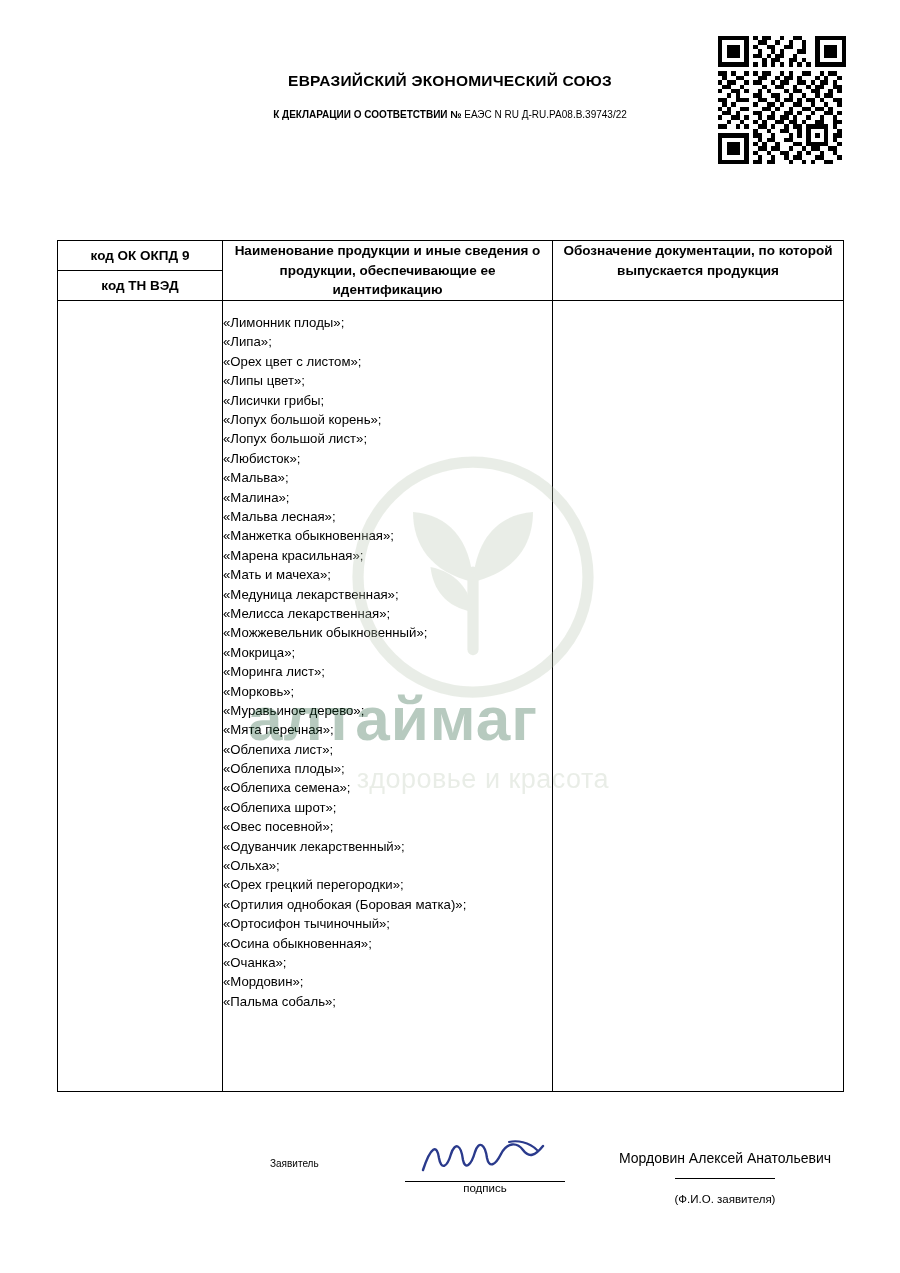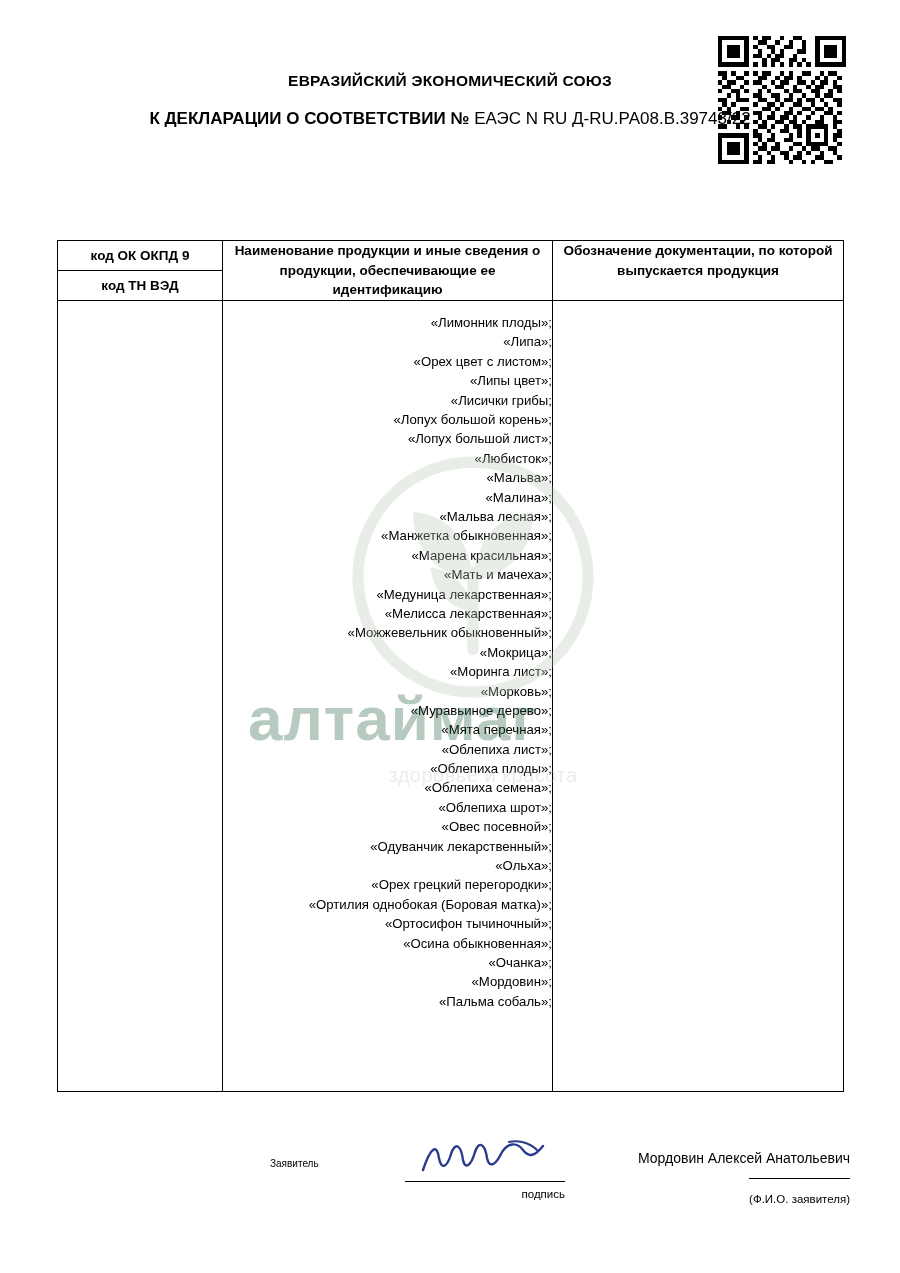--- a/index.html
+++ b/index.html
@@ -38,21 +38,21 @@
     font-weight: bold;
     font-size: 15.5px;
     letter-spacing: 0.2px;
   }
   .header .line2 {
     font-weight: bold;
     font-size: 14.5px;
     margin-top: 16px;
   }
   .header .line3 {
-    font-size: 17px;
+    font-size: 10px;
     margin-top: 19px;
   }
   .header .line3 b { font-weight: bold; }
   .header .line3 .num { font-weight: normal; }
 
   
   .tbl {
     position: absolute;
     top: 240px;
     left: 57px;
@@ -89,21 +89,21 @@
 
   .prod-list {
     list-style: none;
     margin: 0;
     padding: 12px 0 10px 0;
     font-size: 13.2px;
     line-height: 1.0;
   }
   .prod-list li {
     padding: 3.1px 0;
-    text-align: right;
+    text-align: left;
     white-space: nowrap;
   }
 
   
   .watermark {
     position: absolute;
     top: 452px;
     left: 248px;
     width: 470px;
     height: 380px;
@@ -122,21 +122,21 @@
     color: #14532d;
     letter-spacing: 1px;
     line-height: 1;
   }
   .wm-sub {
     position: absolute;
     left: 0;
     top: 312px;
     width: 470px;
     text-align: center;
-    font-size: 20px;
+    font-size: 27px;
     color: #b9c7b1;
     letter-spacing: 0.5px;
   }
   .wm-mark {
     position: absolute;
     left: 100px;
     top: 0;
     width: 250px;
     height: 250px;
   }
@@ -157,29 +157,28 @@
     text-align: center;
   }
   .sig-img { height: 40px; }
   .sig-line {
     border-bottom: 1px solid #000;
     width: 160px;
     height: 1px;
   }
   .sig-cap {
     font-size: 11.5px;
-    margin-top: 6px;
-    text-align: right;
+    margin-top: 0;
   }
   .f-name {
     position: absolute;
     left: 600px;
     top: 0px;
     width: 250px;
-    text-align: right;
+    text-align: center;
     font-size: 14px;
     line-height: 1.25;
   }
   .f-name .fio {
     font-size: 11.5px;
     border-top: 1px solid #000;
     display: inline-block;
     padding-top: 13px;
     margin-top: 10px;
   }

